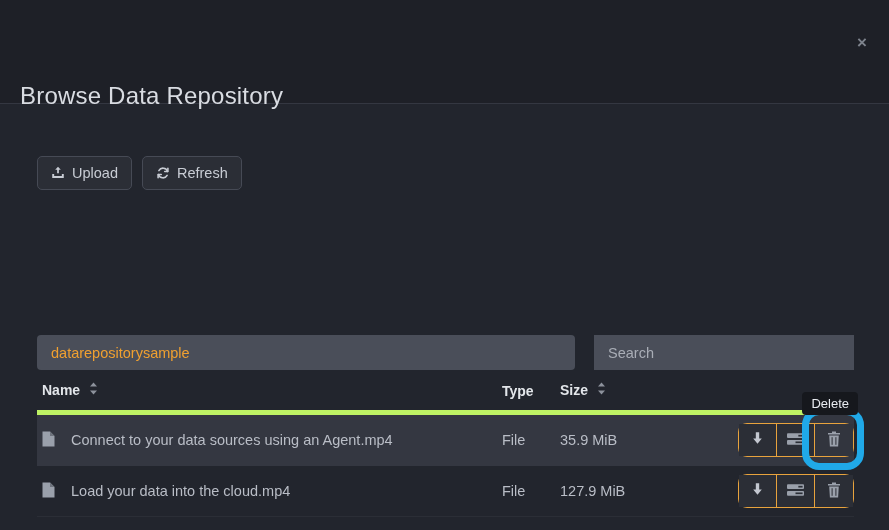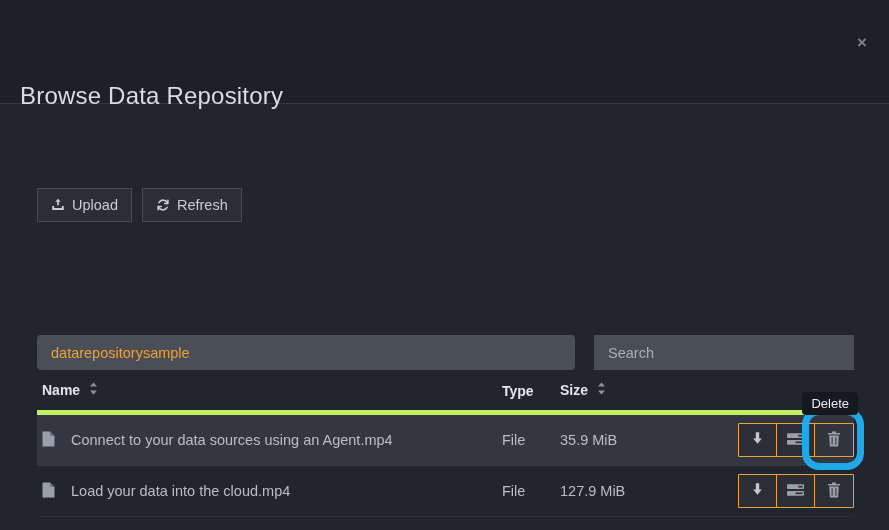--- a/index.html
+++ b/index.html
@@ -69,27 +69,26 @@
   }
   .tb-btn {
     display: inline-flex;
     align-items: center;
     gap: 7px;
     height: 34px;
     padding: 0 13px;
     box-sizing: border-box;
     background: #2b2e36;
     border: 1px solid #464a55;
-    border-radius: 0;
+    border-radius: 5px;
     color: #c8ccd4;
     font-size: 14.5px;
     font-family: "Liberation Sans", sans-serif;
     cursor: pointer;
     white-space: nowrap;
-    margin-top: 32px;
   }
   .tb-btn svg { display:block; }
 
   
   .path-row {
     position: absolute;
     top: 231px;
     left: 37px;
     right: 35px;
     display: flex;
@@ -175,21 +174,21 @@
     gap: 16px;
     color: #b9bdc6;
   }
   .file-name { white-space: nowrap; overflow: hidden; text-overflow: ellipsis; }
 
   
   .actions { display: flex; justify-content: flex-end; padding-right: 0; position: relative; }
   .btn-group {
     display: inline-flex;
     border: 1px solid #e8a33d;
-    border-radius: 1px;
+    border-radius: 9px;
     overflow: visible;
     background: #2b2e36;
   }
   .act-btn {
     width: 38px;
     height: 32px;
     display: flex;
     align-items: center;
     justify-content: center;
     background: #2b2e36;

